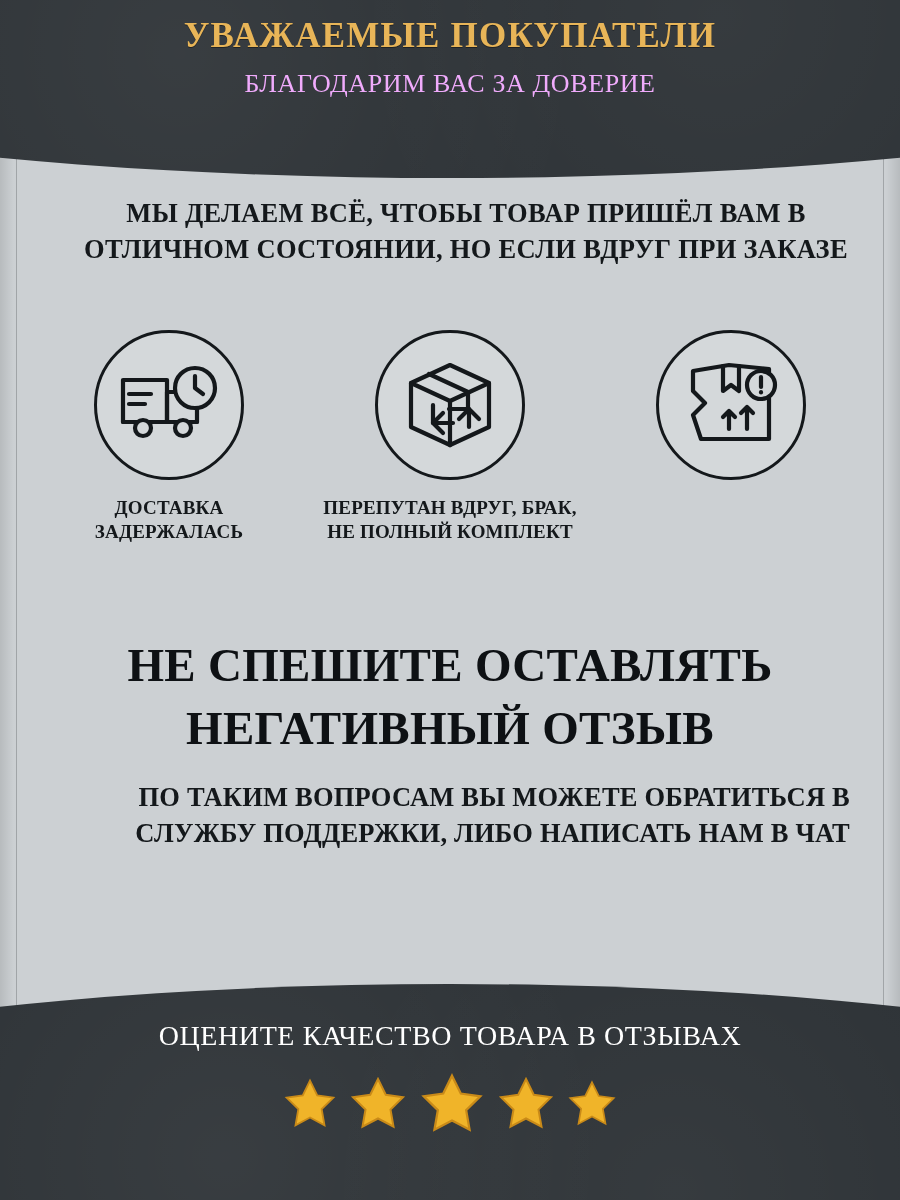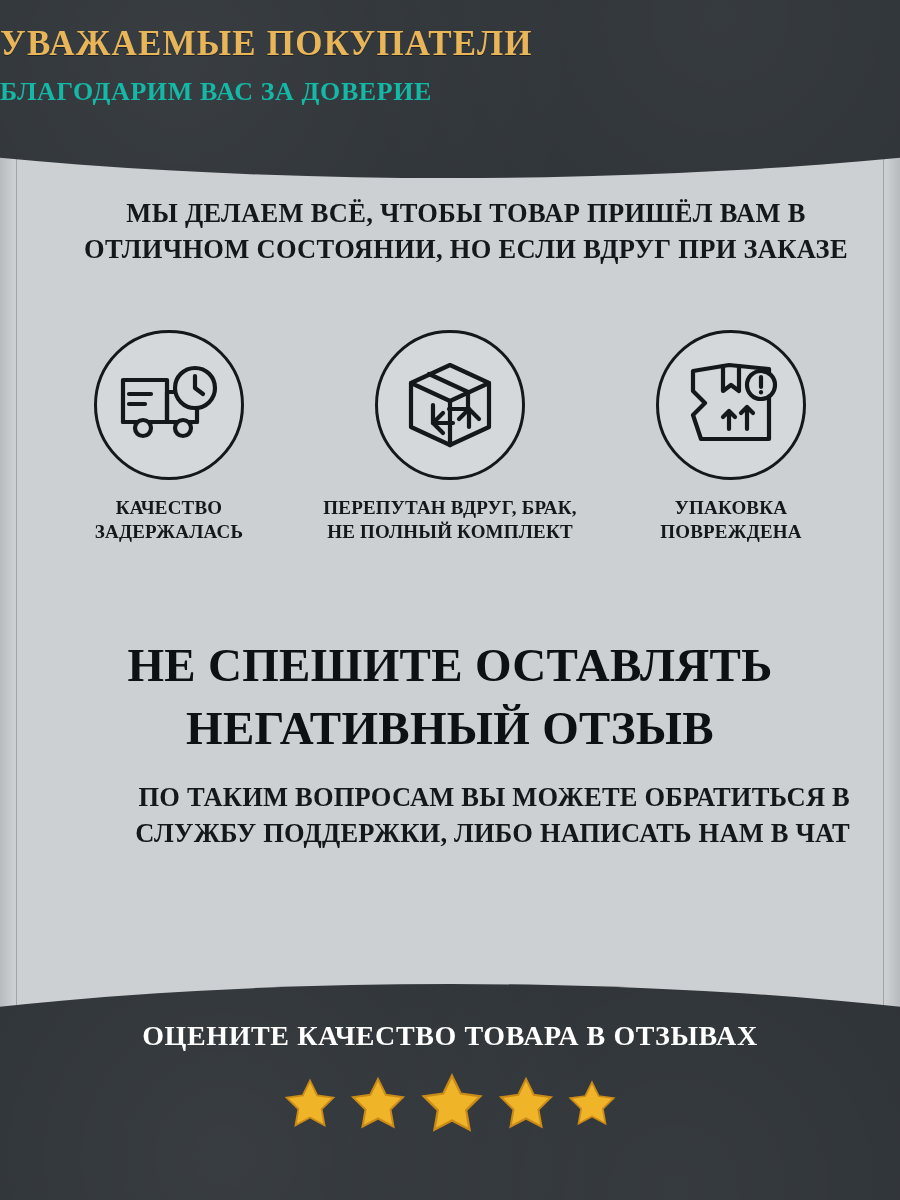--- a/index.html
+++ b/index.html
@@ -34,34 +34,34 @@
     overflow:hidden;
   }
   .header:after{
     content:""; position:absolute; inset:0;
     background:
       radial-gradient(circle at 20% 30%, rgba(255,255,255,0.05), transparent 55%),
       radial-gradient(circle at 80% 10%, rgba(255,255,255,0.04), transparent 50%);
   }
   .header-inner {
     position:relative; z-index:2;
-    padding-top:24px; 
+    padding-top:16px; text-align:center;
   }
   .header-title {
     color:#e8b558;
     font-size:35px;
     font-weight:bold;
     letter-spacing:1.2px;
     text-shadow:0 1px 0 rgba(0,0,0,0.4);
   }
   .header-sub {
     margin-top:12px;
-    color:#14b8a6;
+    color:#f0abfc;
     font-size:26px;
-    font-weight:bold;
+    font-weight:normal;
     line-height:1.25;
     letter-spacing:0.6px;
   }
 
   
   .intro {
     position:absolute; top:196px; left:76px; width:780px;
     text-align:center;
     color:#14181b;
     font-size:26.5px;
@@ -114,21 +114,21 @@
     overflow:hidden;
   }
   .footer:after{
     content:""; position:absolute; inset:0;
     background:
       radial-gradient(circle at 25% 80%, rgba(255,255,255,0.05), transparent 55%),
       radial-gradient(circle at 75% 95%, rgba(255,255,255,0.04), transparent 50%);
   }
   .footer-inner { position:relative; z-index:2; text-align:center; padding-top:34px; }
   .footer-title {
-    color:#ffffff; font-size:28px; font-weight:bold; line-height:1.3;
+    color:#ffffff; font-size:28px; font-weight:normal; line-height:1.3;
     letter-spacing:0.6px;
   }
   .stars {
     margin-top:16px;
     display:flex; justify-content:center; align-items:center; gap:8px;
   }
   .star { display:block; }
 </style>
 </head>
 <body>
@@ -155,21 +155,21 @@
           <path d="M6 16 H50 V58 H6 Z"></path>
           <path d="M50 28 H68 L80 41 V58 H50 Z"></path>
           <circle cx="26" cy="64" r="8" fill="#d4d8da"></circle>
           <circle cx="66" cy="64" r="8" fill="#d4d8da"></circle>
           <path d="M6 58 H16 M36 58 H56 M76 58 H80"></path>
           <path d="M12 30 H34 M12 40 H28"></path>
           <circle cx="78" cy="24" r="20" fill="#d4d8da"></circle>
           <path d="M78 12 V24 L86 30"></path>
         </svg>
       </div>
-      <div class="icon-caption">КАЧЕСТВО ЗАДЕРЖАЛАСЬ</div>
+      <div class="icon-caption">ДОСТАВКА ЗАДЕРЖАЛАСЬ</div>
     </div>
 
     <div class="icon-item">
       <div class="icon-circle">
         <svg width="110" height="100" viewBox="0 0 110 100" fill="none" stroke="#14181b" stroke-width="4.2" stroke-linecap="round" stroke-linejoin="round">
           <path d="M16 28 L55 10 L94 28 L55 46 Z"></path>
           <path d="M16 28 V72 L55 90 V46"></path>
           <path d="M94 28 V72 L55 90"></path>
           <path d="M34 19 L73 37 V56"></path>
           <path d="M38 50 V68 H58"></path>
@@ -186,21 +186,20 @@
         <svg width="104" height="100" viewBox="0 0 104 100" fill="none" stroke="#14181b" stroke-width="4.2" stroke-linecap="round" stroke-linejoin="round">
           <path d="M14 16 L50 10 L90 14 V84 H22 L14 60 L26 48 L14 36 Z"></path>
           <path d="M44 11 V36 L52 30 L60 36 V11"></path>
           <circle cx="82" cy="30" r="14" fill="#d4d8da"></circle>
           <path d="M82 22 V32"></path>
           <path d="M82 37 V37.5"></path>
           <path d="M50 56 V74 M50 56 L44 62 M50 56 L56 62"></path>
           <path d="M68 52 V74 M68 52 L62 58 M68 52 L74 58"></path>
         </svg>
       </div>
-      <div class="icon-caption">УПАКОВКА ПОВРЕЖДЕНА</div>
     </div>
 
   </div>
 
   <div class="headline">НЕ СПЕШИТЕ ОСТАВЛЯТЬ НЕГАТИВНЫЙ ОТЗЫВ</div>
 
   <div class="body-text">ПО ТАКИМ ВОПРОСАМ ВЫ МОЖЕТЕ ОБРАТИТЬСЯ В СЛУЖБУ ПОДДЕРЖКИ, ЛИБО НАПИСАТЬ НАМ В ЧАТ</div>
 
   <div class="footer">
     <div class="footer-inner">

